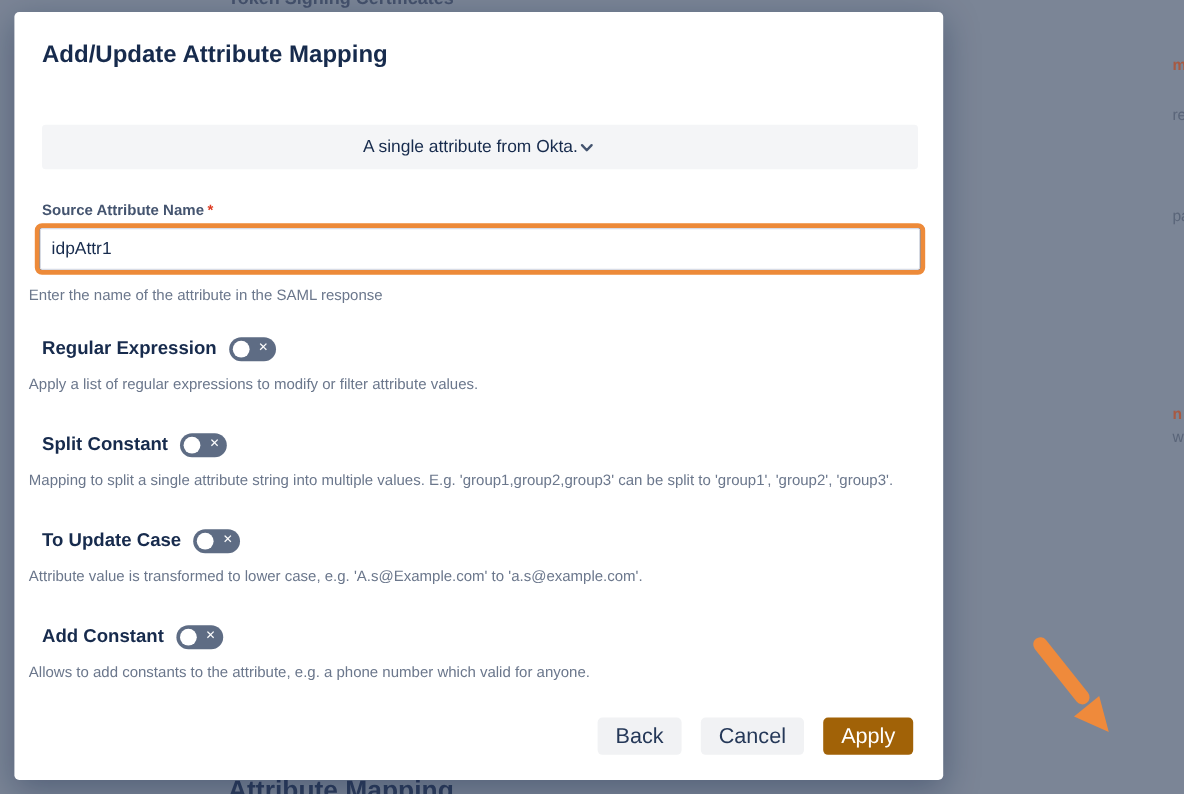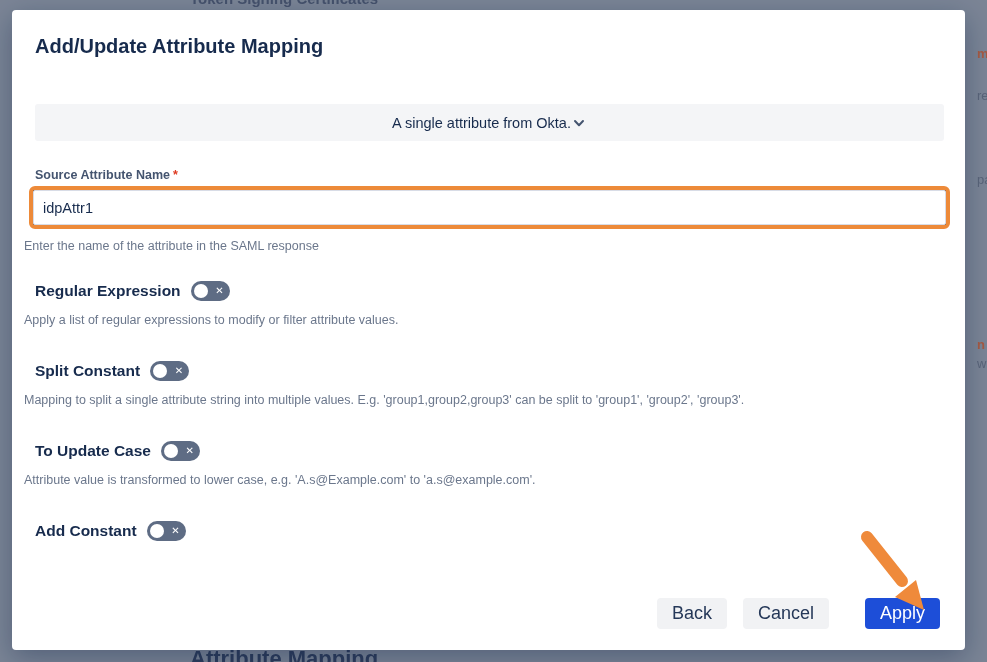--- a/index.html
+++ b/index.html
@@ -23,21 +23,21 @@
     font-size:22px; font-weight:700; color:#2e3d5c;
     white-space:nowrap;
   }
   .bg-frag { position:absolute; left:977px; font-size:13px; white-space:nowrap; }
   .frag-warm { color:#a85a42; font-weight:600; }
   .frag-gray { color:#5a6579; }
 
   
   .modal {
     position:absolute; left:12px; top:10px;
-    width:953px; height:640px;
+    width:774px; height:640px;
     background:#ffffff; border-radius:4px;
     box-shadow:0 8px 28px rgba(9,30,66,.35);
   }
   .modal-title {
     position:absolute; left:23px; top:25px;
     font-size:20px; font-weight:700; color:#172b4d;
   }
 
   .type-select {
     position:absolute; left:23px; right:21px; top:94px; height:37px;
@@ -99,21 +99,21 @@
     position:absolute; right:25px; top:588px;
     display:flex; gap:16px;
   }
   .btn {
     height:31px; padding:12px 15px;
     border:none; border-radius:4px;
     font-size:18px; font-family:inherit; cursor:pointer;
     display:flex; align-items:center;
   }
   .btn-neutral { background:#f1f2f4; color:#253858; }
-  .btn-primary { background:#1d4ed8; color:#ffffff;margin-left:20px; }
+  .btn-primary { background:#a16207; color:#ffffff; }
 
   .annotation-arrow {
     position:absolute; left:828px; top:510px;
     width:90px; height:95px; pointer-events:none; z-index:5;
   }
 </style>
 </head>
 <body>
 
 <div class="bg-top-text">Token Signing Certificates</div>
@@ -174,20 +174,21 @@
   </div>
   <div class="help-text sec-2-help">Attribute value is transformed to lower case, e.g. 'A.s@Example.com' to 'a.s@example.com'.</div>
 
   <div class="section-head sec-3">
     <span class="section-title">Add Constant</span>
     <span class="toggle">
       <span class="knob"></span>
       <span class="off-glyph">✕</span>
     </span>
   </div>
+  <div class="help-text sec-3-help">Allows to add constants to the attribute, e.g. a phone number which valid for anyone.</div>
 
   <div class="footer">
     <button class="btn btn-neutral">Back</button>
     <button class="btn btn-neutral">Cancel</button>
     <button class="btn btn-primary">Apply</button>
   </div>
 
   <svg class="annotation-arrow" viewBox="0 0 90 95">
     <line x1="27" y1="17" x2="62" y2="61" stroke="#ef8a3b" stroke-width="12" stroke-linecap="round"></line>
     <polygon points="84,90 55,77 76,60" fill="#ef8a3b"></polygon>

